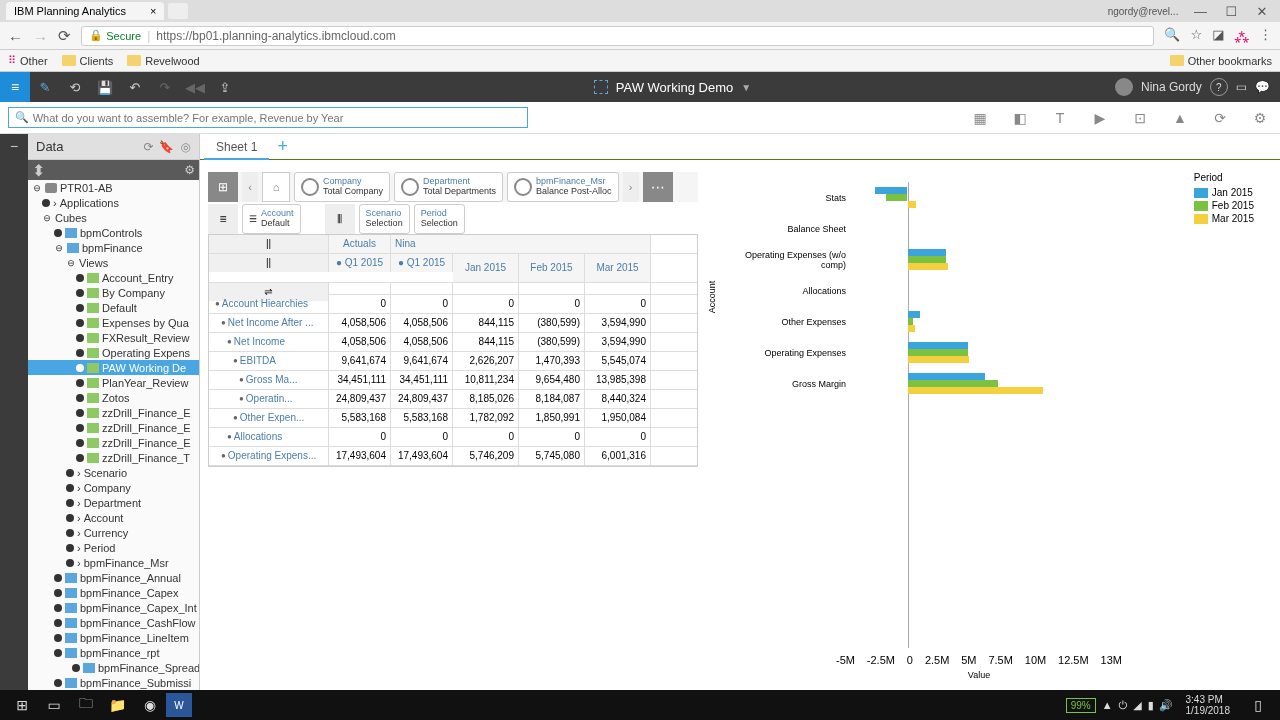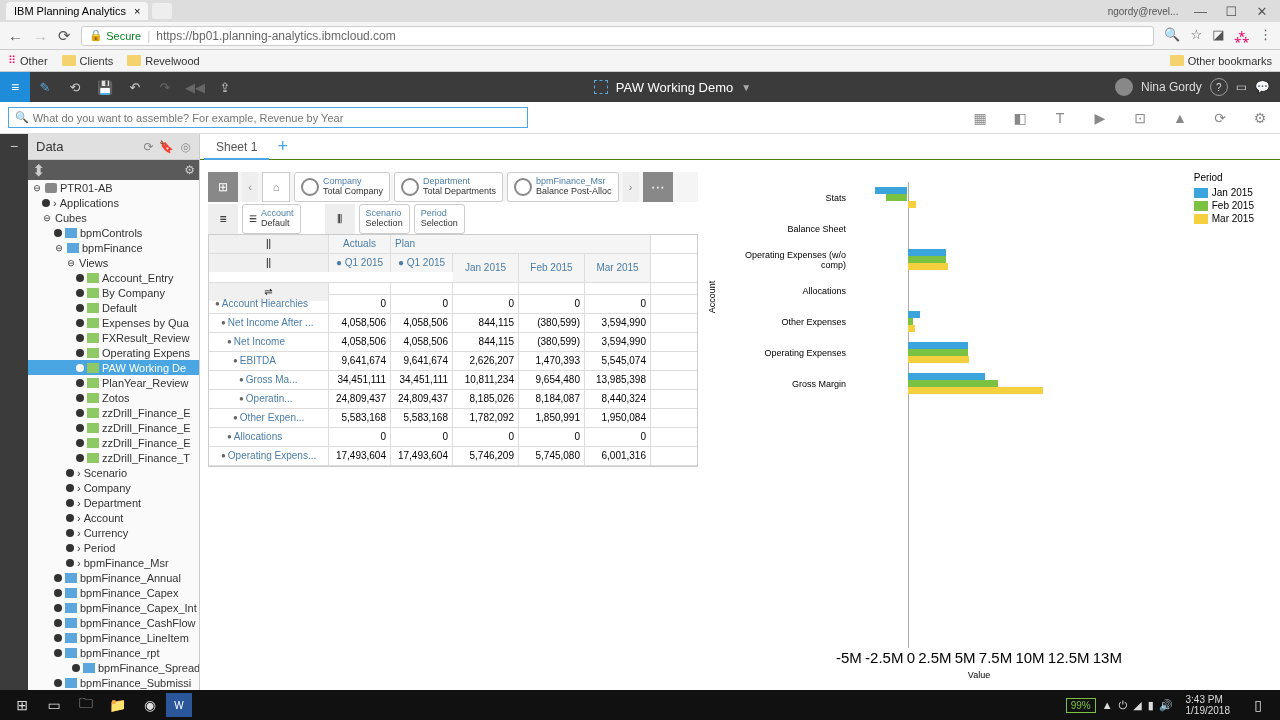--- a/index.html
+++ b/index.html
@@ -1,20 +1,20 @@
 <!DOCTYPE html>
 <html><head>
 <meta charset="utf-8">
 <style>
 * { margin: 0; padding: 0; box-sizing: border-box; font-family: Arial, sans-serif; }
 body { width: 1280px; height: 720px; overflow: hidden; background: #fff; position: relative; }
 
 
 .browser-tabs { height: 22px; background: #ddd; display: flex; align-items: center; font-size: 11px; }
-.tab { background: #f5f5f5; padding: 3px 8px; border-radius: 4px 4px 0 0; display: flex; align-items: center; gap: 8px; margin-left: 6px; }
+.tab { background: #f5f5f5; padding: 3px 8px; border-radius: 4px 4px 0 0; display: flex; align-items: center; gap: 24px; margin-left: 6px; }
 .tab-close { cursor: pointer; }
 .new-tab { width: 20px; height: 16px; background: #eee; margin-left: 4px; border-radius: 2px; }
 .user-area { margin-left: auto; margin-right: 4px; display: flex; gap: 8px; align-items: center; font-size: 10px; color: #555; }
 .win-controls span { display: inline-block; width: 28px; text-align: center; font-size: 13px; }
 
 .addr-bar { height: 28px; background: #f5f5f5; display: flex; align-items: center; padding: 0 8px; gap: 10px; border-bottom: 1px solid #ccc; }
 .addr-bar .nav-btn { font-size: 15px; color: #555; cursor: pointer; }
 .url-box { flex: 1; display: flex; align-items: center; gap: 6px; background: #fff; border: 1px solid #ccc; border-radius: 3px; padding: 2px 8px; font-size: 12px; }
 .secure { color: #0a8026; font-size: 11px; display: flex; align-items: center; gap: 3px; }
 .url-text { color: #666; font-size: 12px; }
@@ -109,21 +109,21 @@
 .legend { position: absolute; right: 18px; top: 0; font-size: 10px; }
 .legend .title { margin-bottom: 4px; }
 .legend-item { display: flex; align-items: center; gap: 4px; margin-bottom: 2px; }
 .legend-sw { width: 14px; height: 10px; }
 
 .y-labels { position: absolute; left: 15px; top: 10px; font-size: 9px; text-align: right; width: 125px; }
 .y-labels div { height: 31px; display:flex; align-items:center; justify-content:flex-end; }
 .bar-area { position: absolute; left: 130px; right: 150px; top: 10px; bottom: 30px; }
 .bar-group { height: 31px; position: relative; display: flex; flex-direction: column; justify-content: center; gap: 0; }
 .bar { height: 7px; }
-.x-axis { position: absolute; left: 130px; right: 150px; bottom: 12px; display: flex; justify-content: space-between; font-size: 15px; }
+.x-axis { position: absolute; left: 130px; right: 150px; bottom: 12px; display: flex; justify-content: space-between; font-size: 11px; }
 .axis-label-y { position: absolute; left: -20px; top: 50%; transform: rotate(-90deg); font-size: 9px; }
 .axis-label-x { position: absolute; left: 50%; bottom: -2px; font-size: 9px; transform: translateX(-50%); }
 .zero-line { position: absolute; top: 0; bottom: 0; border-left: 1px solid #aaa; }
 
 
 .taskbar { position: absolute; bottom: 0; left: 0; right: 0; height: 30px; background: #111; display: flex; align-items: center; padding: 0 6px; color: #ddd; font-size: 11px; }
 .taskbar .tb-icon { width: 32px; height: 24px; display: flex; align-items: center; justify-content: center; font-size: 14px; }
 .taskbar .tray { margin-left: auto; display: flex; align-items: center; gap: 6px; }
 .battery { border: 1px solid #7bc142; color: #7bc142; padding: 1px 4px; font-size: 10px; }
 .clock { line-height: 1.1; font-size: 10px; padding: 0 6px; }
@@ -480,21 +480,21 @@
                 <span class="top">Period</span>
                 <span class="bot">Selection</span>
               </span>
             </div>
         </div>
 
         <div class="data-grid">
           <div class="grid-row">
             <div class="grid-cell corner-cell eye-cell">||</div>
             <div class="grid-cell hdr col-actual">Actuals</div>
-            <div class="grid-cell hdr" style="width:260px;text-align:left">Plan</div>
+            <div class="grid-cell hdr" style="width:260px;text-align:left">Nina</div>
           </div>
           <div class="grid-row">
             <div class="grid-cell corner-cell eye-cell">||</div>
             <div class="grid-cell hdr col-actual">● <span>Q1 2015</span></div>
             <div class="grid-cell hdr col-plan">● <span>Q1 2015</span></div>
             <div class="grid-cell hdr col-m" style="height:28px;line-height:24px;vertical-align:bottom">Jan 2015</div>
             <div class="grid-cell hdr col-m" style="height:28px;line-height:24px">Feb 2015</div>
             <div class="grid-cell hdr col-m-last" style="height:28px;line-height:24px">Mar 2015</div>
           </div>
           <div class="grid-row" style="height:12px">

